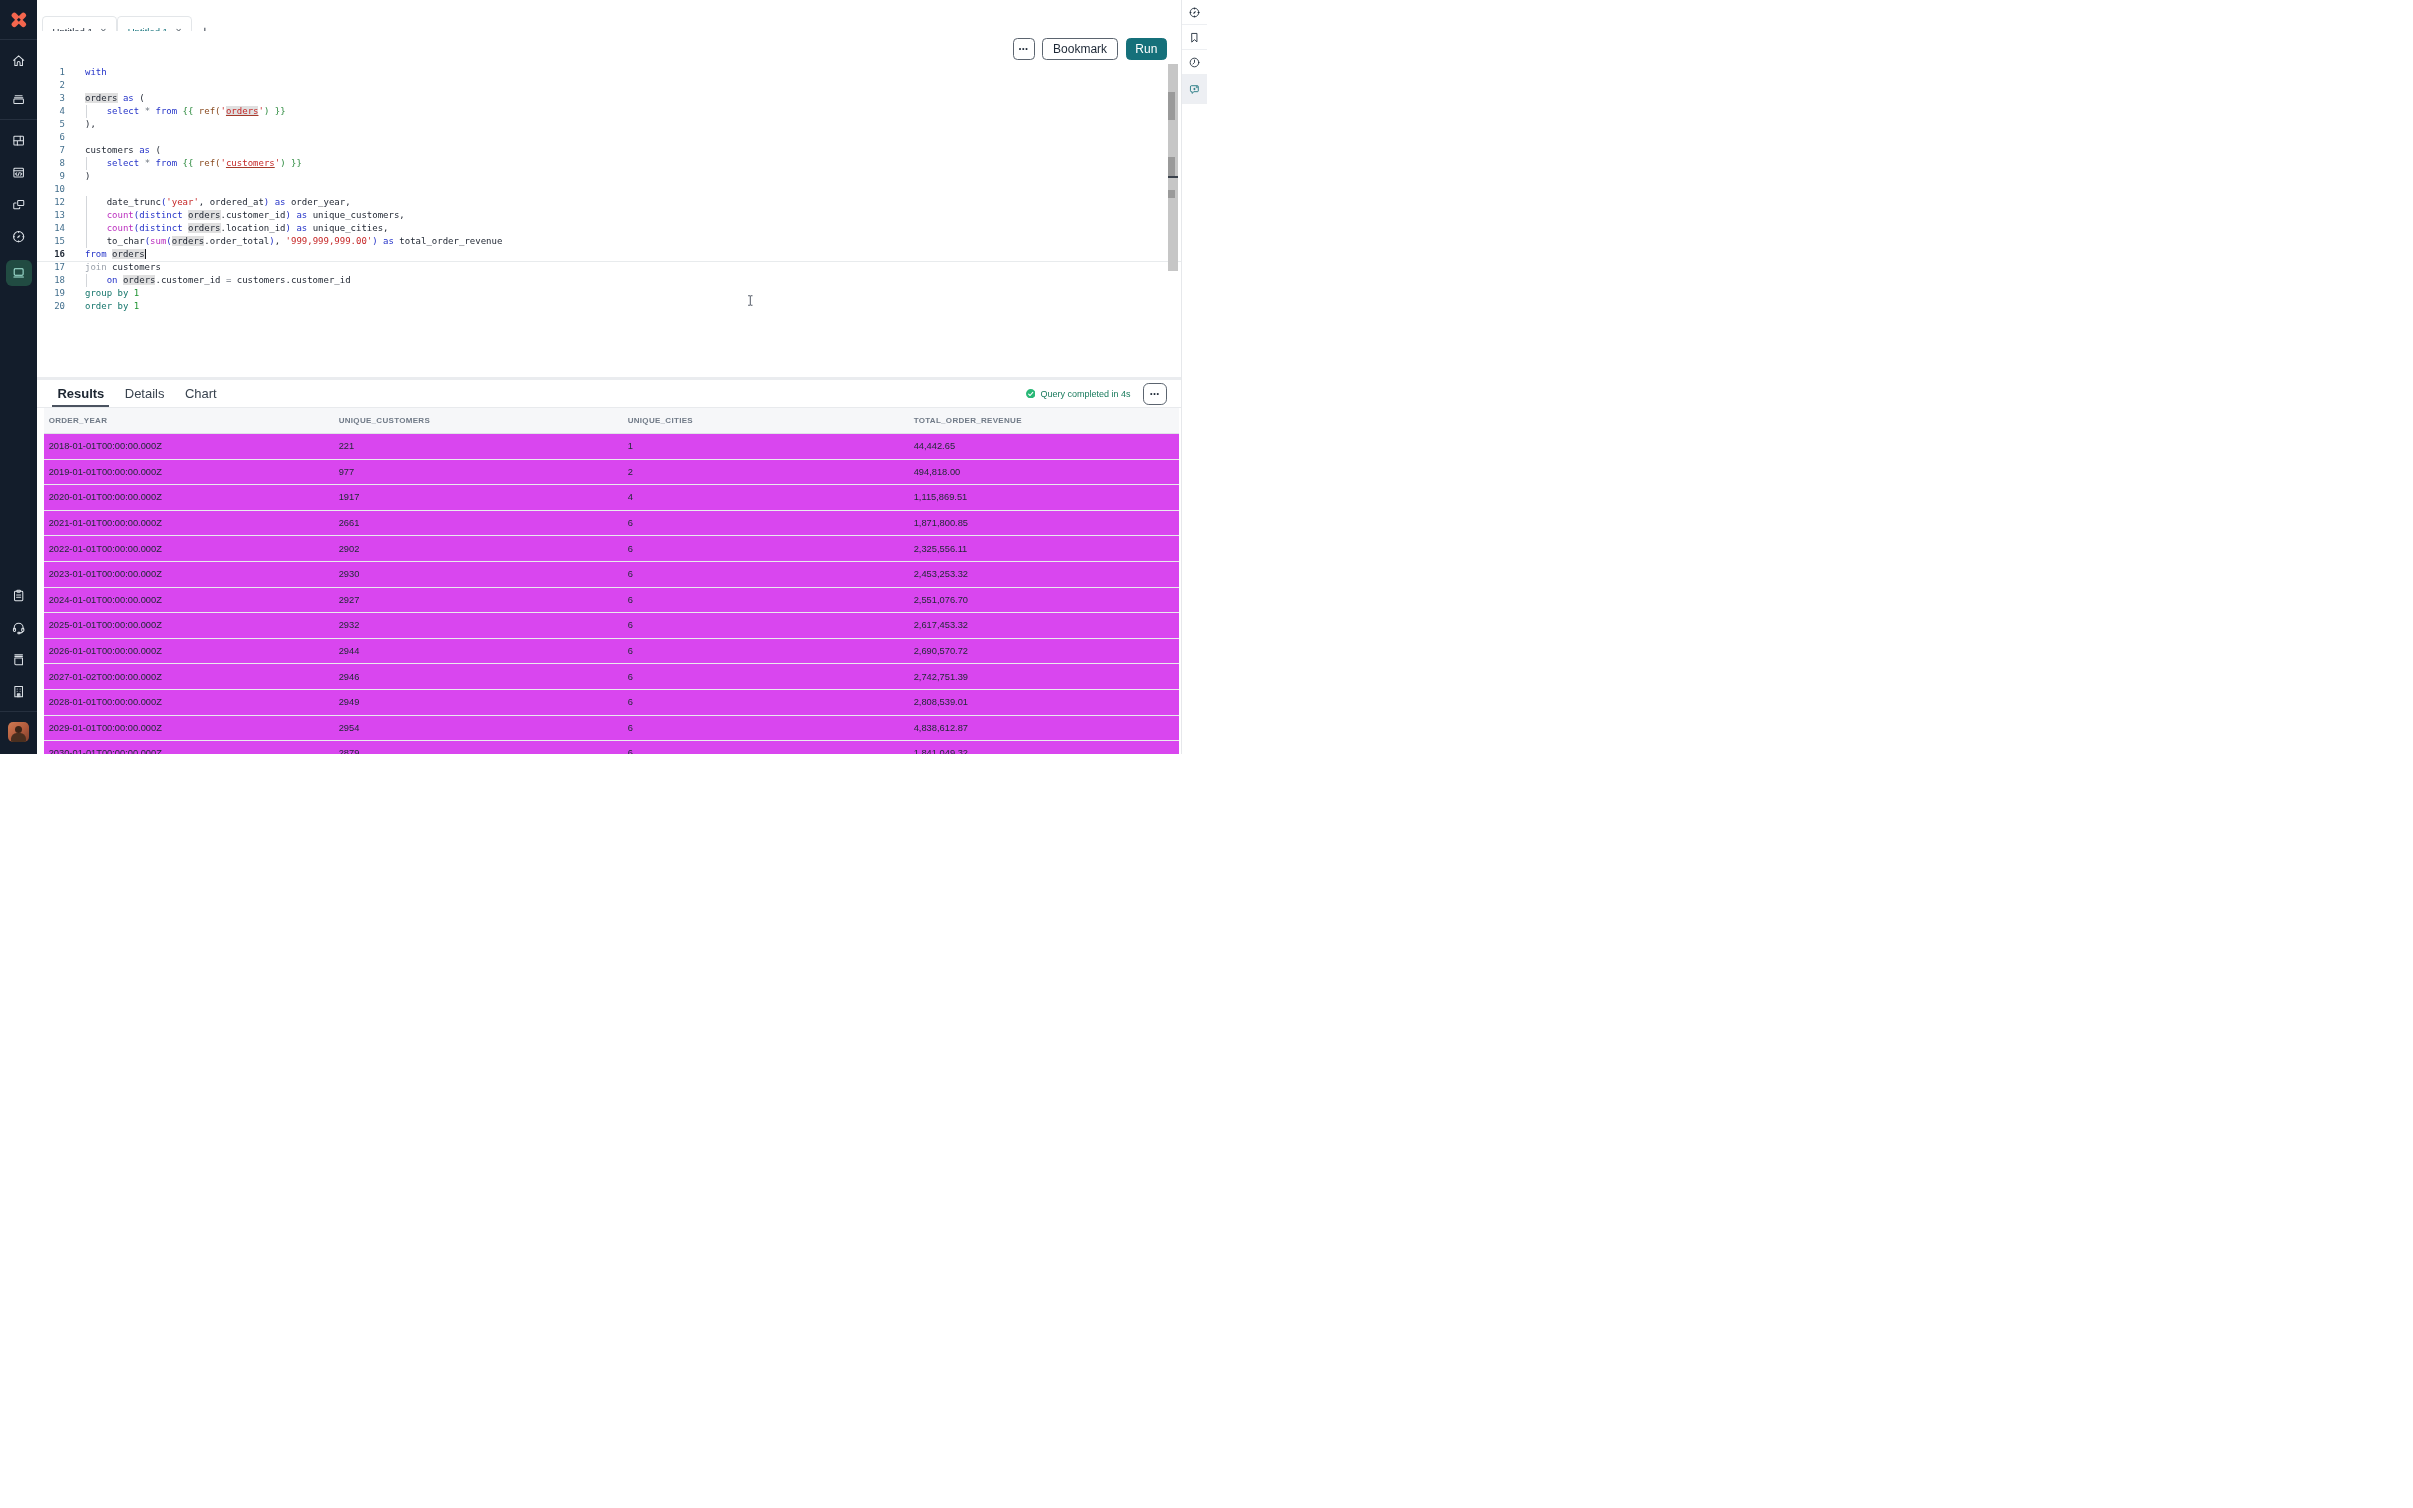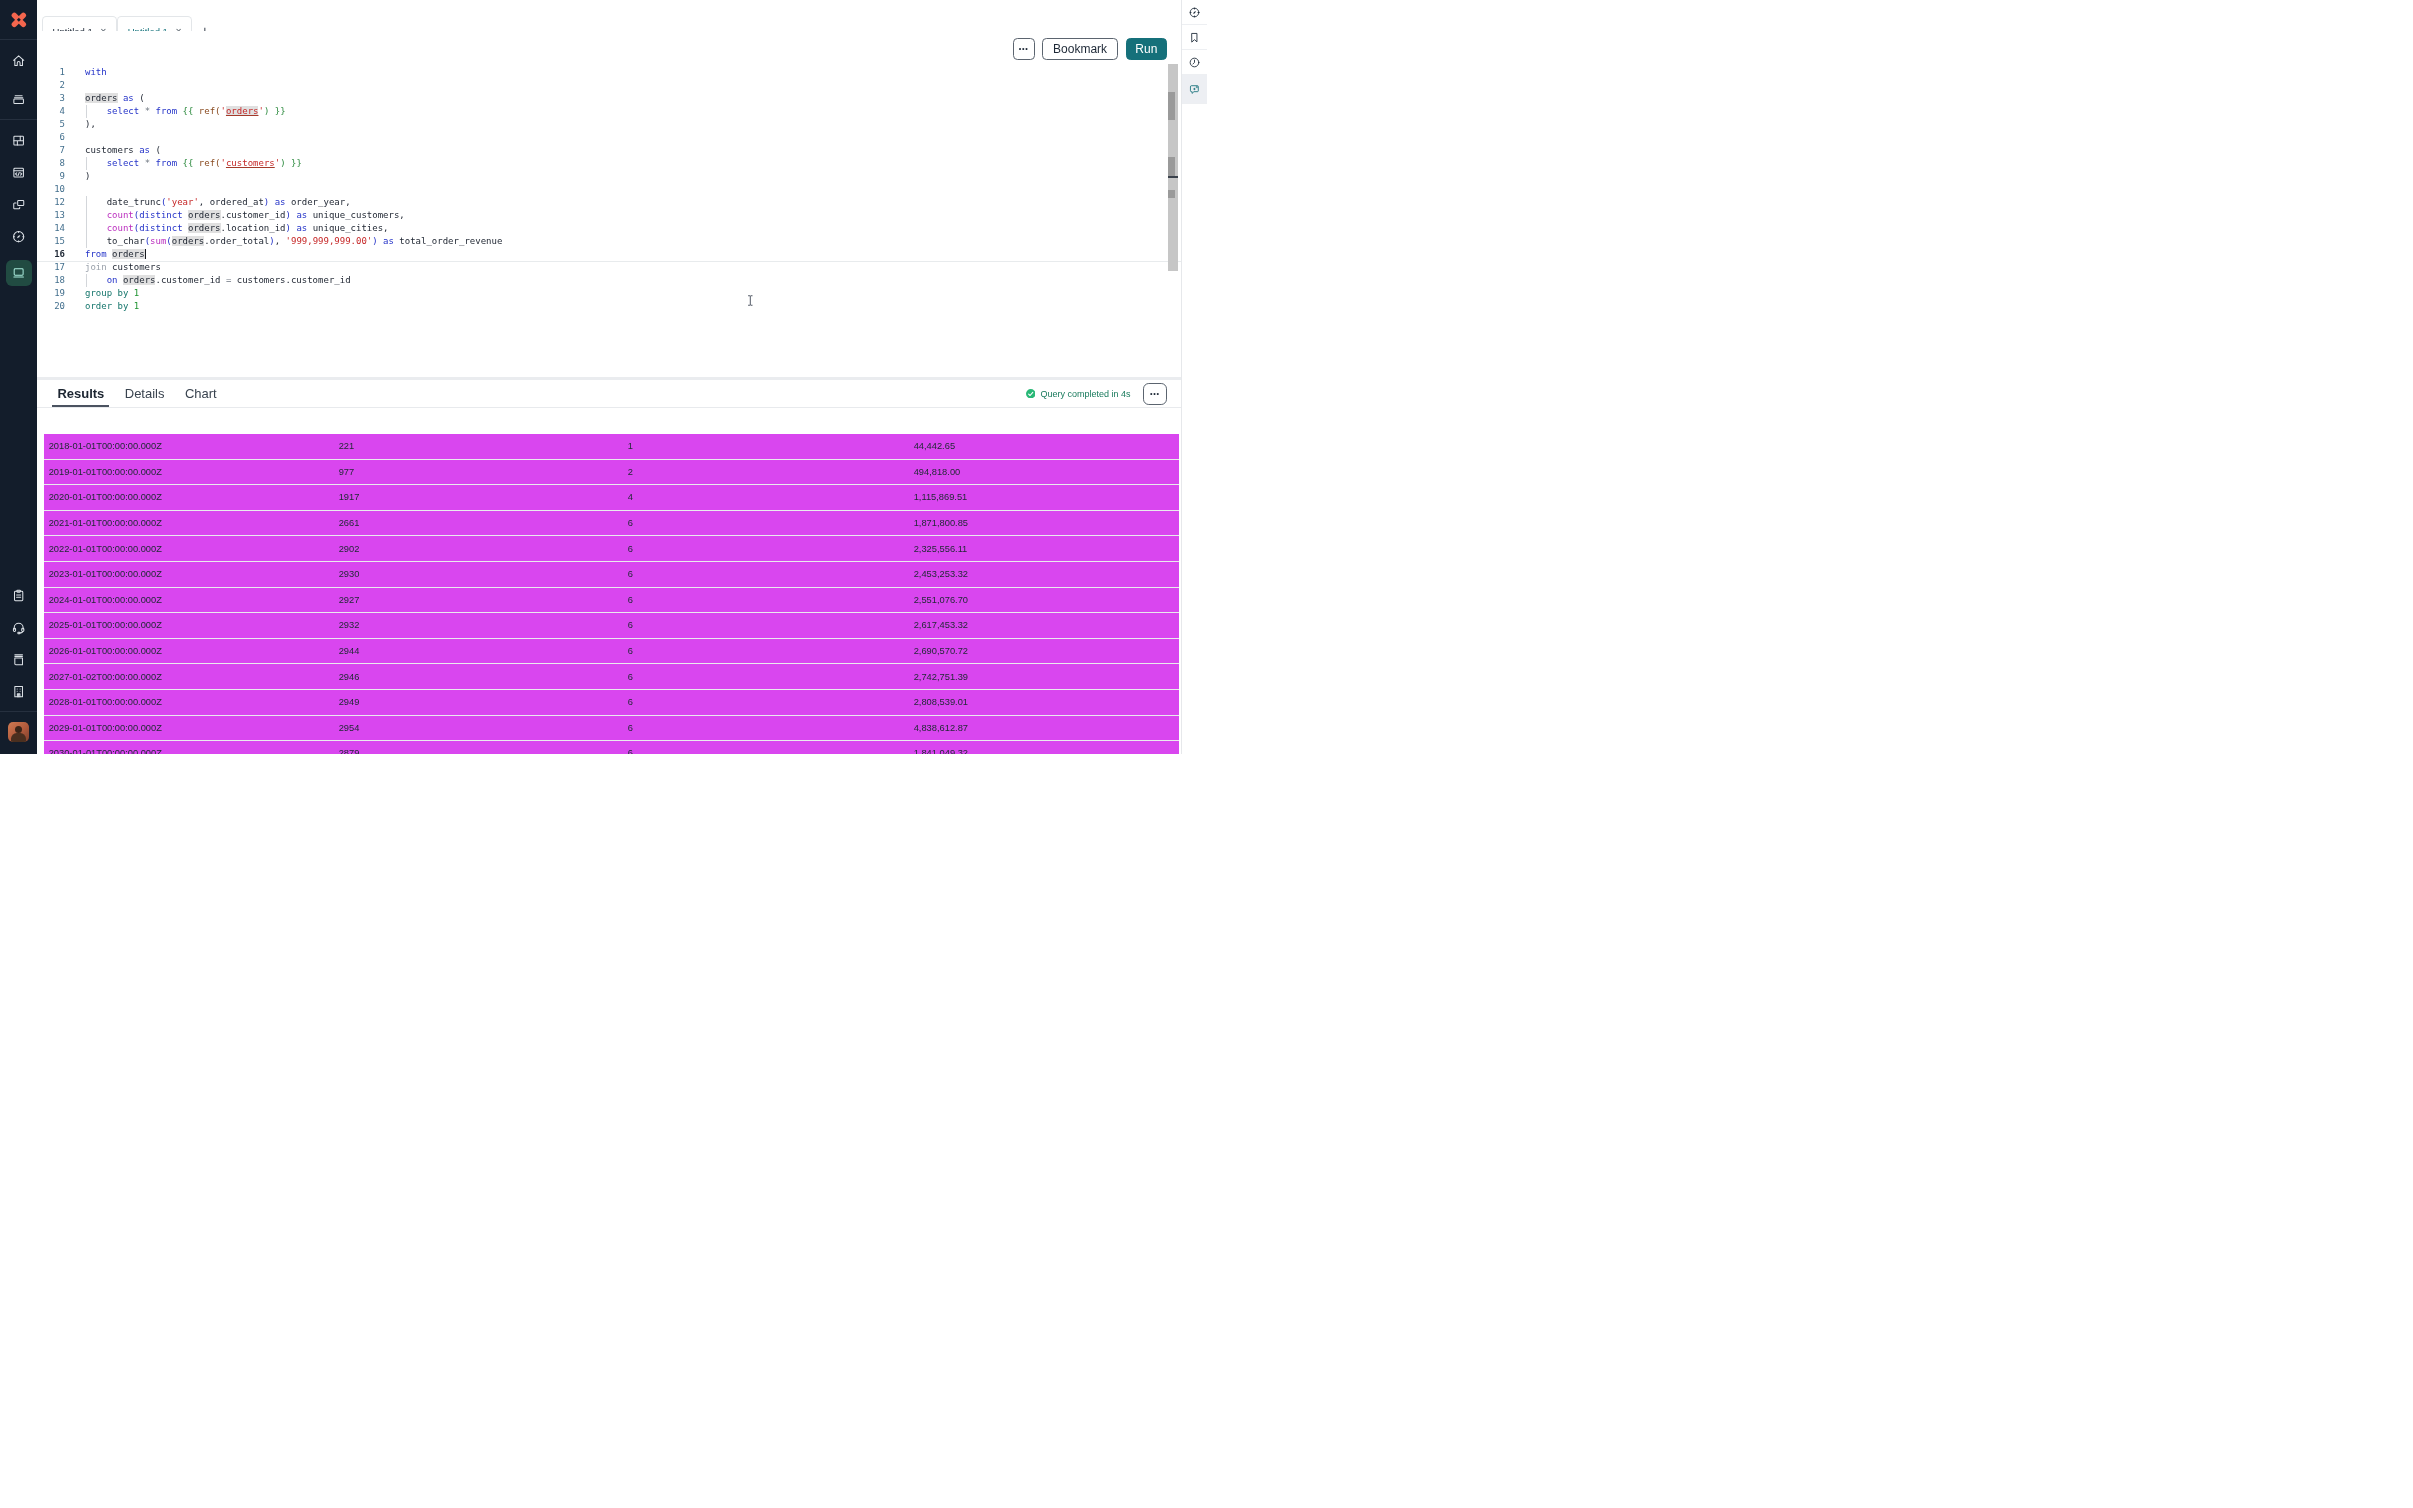--- a/index.html
+++ b/index.html
@@ -361,20 +361,26 @@
     <div class="rstatus">
       <svg width="9.5" height="9.5" viewBox="0 0 13 13">
         <circle cx="6.5" cy="6.5" r="6.5" fill="#29b877"></circle>
         <path d="M3.6 6.9 l2 2 3.7 -4.3" stroke="#fff" stroke-width="1.5" fill="none" stroke-linecap="round" stroke-linejoin="round"></path>
       </svg>
       <span class="stext">Query completed in 4s</span>
       <button class="btn more rmore">•••</button>
     </div>
   </div>
 
+  <div class="thead" id="table-head">
+      <div class="hcell">ORDER_YEAR</div>
+      <div class="hcell">UNIQUE_CUSTOMERS</div>
+      <div class="hcell">UNIQUE_CITIES</div>
+      <div class="hcell">TOTAL_ORDER_REVENUE</div>
+    </div>
   <div class="tbody" id="table-body">
       <div class="trow">
         <div class="tcell">2018-01-01T00:00:00.000Z</div>
         <div class="tcell">221</div>
         <div class="tcell">1</div>
         <div class="tcell">44,442.65</div>
       </div>
       <div class="trow">
         <div class="tcell">2019-01-01T00:00:00.000Z</div>
         <div class="tcell">977</div>

